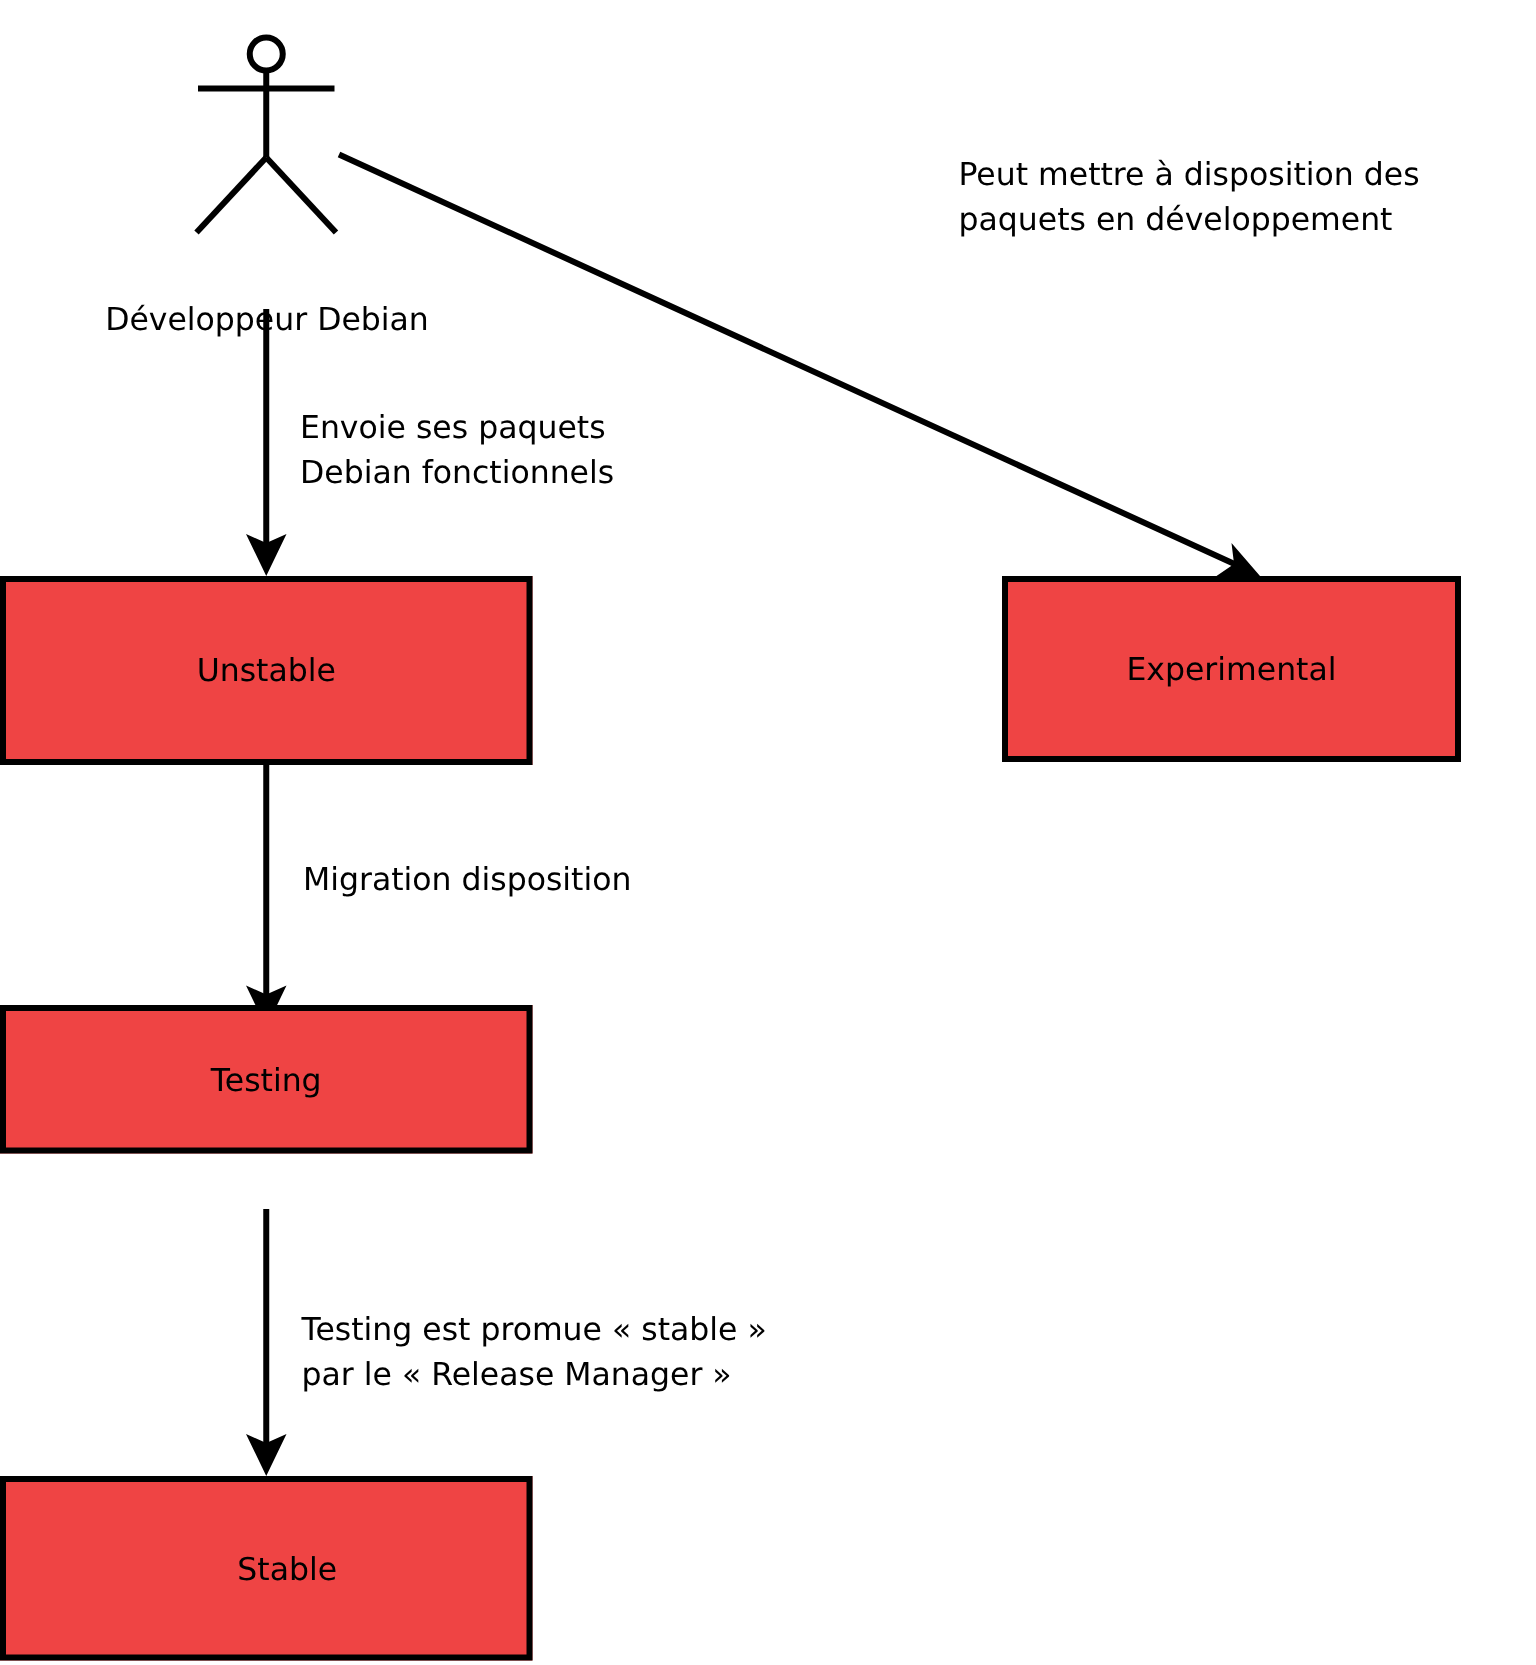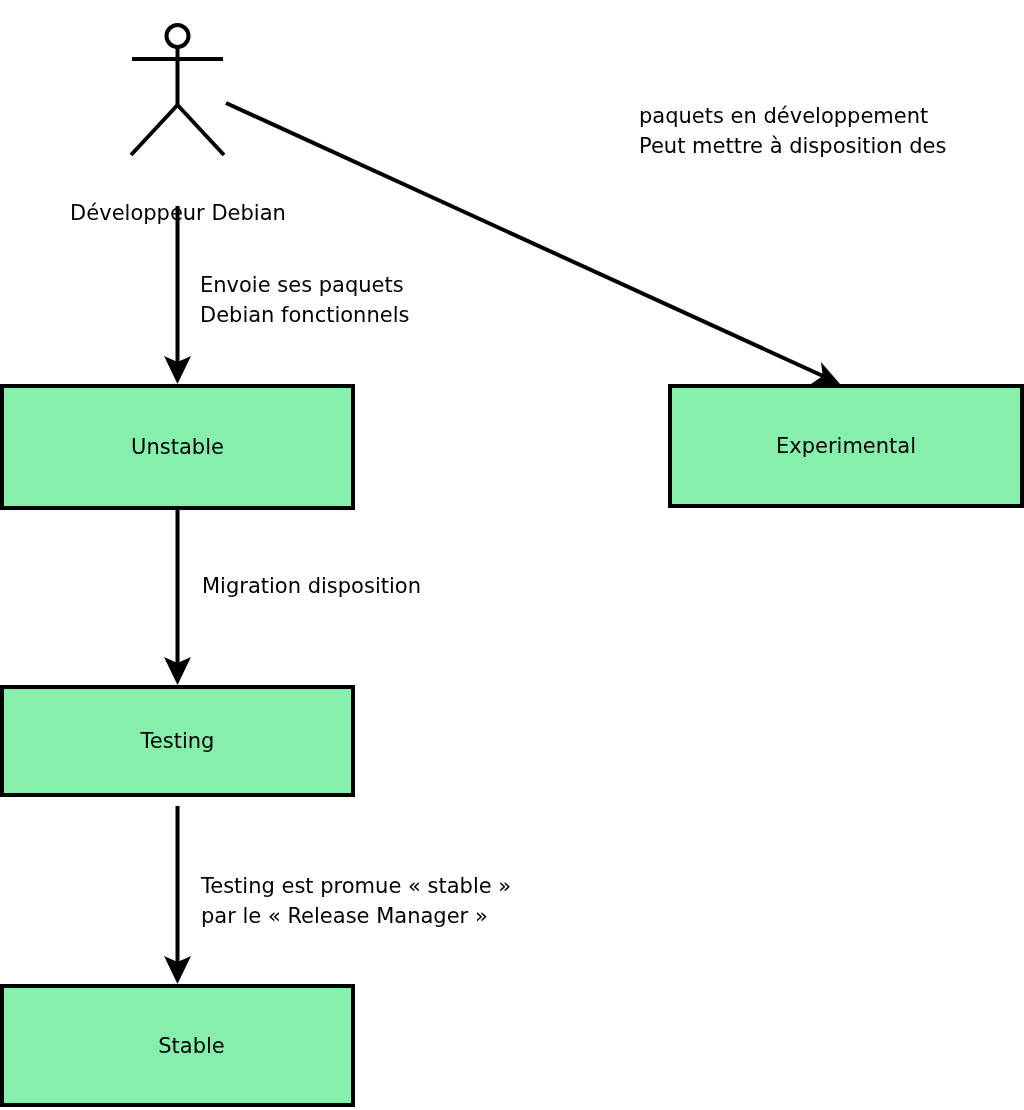--- a/index.html
+++ b/index.html
@@ -29,29 +29,29 @@
     fill: none;
   }
   .lines-layer polygon {
     fill: #000000;
     stroke: none;
   }
   .node {
     position: absolute;
     box-sizing: border-box;
     border: 4px solid #000000;
-    background: #86efac;
+    background: #ef4444;
     display: flex;
     align-items: center;
     justify-content: center;
     font-size: 21px;
   }
   #node-unstable     { left: 0px;   top: 384px; width: 355px; height: 126px; }
-  #node-experimental { left: 668px; top: 384px; width: 356px; height: 124px; }
-  #node-testing      { left: 0px;   top: 685px; width: 355px; height: 112px; }
+  #node-experimental { left: 668px; top: 384px; width: 306px; height: 124px; }
+  #node-testing      { left: 0px;   top: 670px; width: 355px; height: 99px; }
   #node-stable       { left: 0px;   top: 984px; width: 355px; height: 123px; padding-left: 28px; }
   .edge-label {
     position: absolute;
     font-size: 21px;
     line-height: 30px;
     white-space: nowrap;
   }
   .edge-label span { display: block; }
   #label-actor {
     position: absolute;
@@ -100,22 +100,22 @@
 
     <g>
       <line x1="177.5" y1="806" x2="177.5" y2="963"></line>
       <polygon points="177.5,984 164,956 177.5,962 191,956"></polygon>
     </g>
   </svg>
 
   <div id="label-actor">Développeur Debian</div>
 
   <div id="label-peut" class="edge-label">
+    <span>Peut mettre à disposition des</span>
     <span>paquets en développement</span>
-    <span>Peut mettre à disposition des</span>
   </div>
 
   <div id="label-envoie" class="edge-label">
     <span>Envoie ses paquets</span>
     <span>Debian fonctionnels</span>
   </div>
 
   <div id="label-migration" class="edge-label">
     <span>Migration disposition</span>
   </div>

